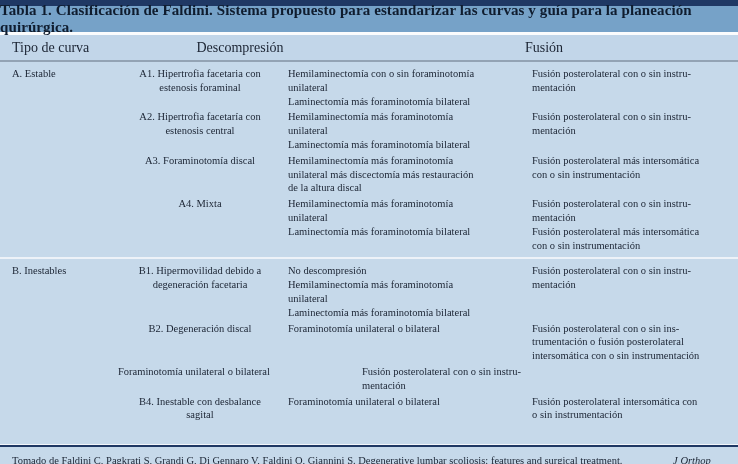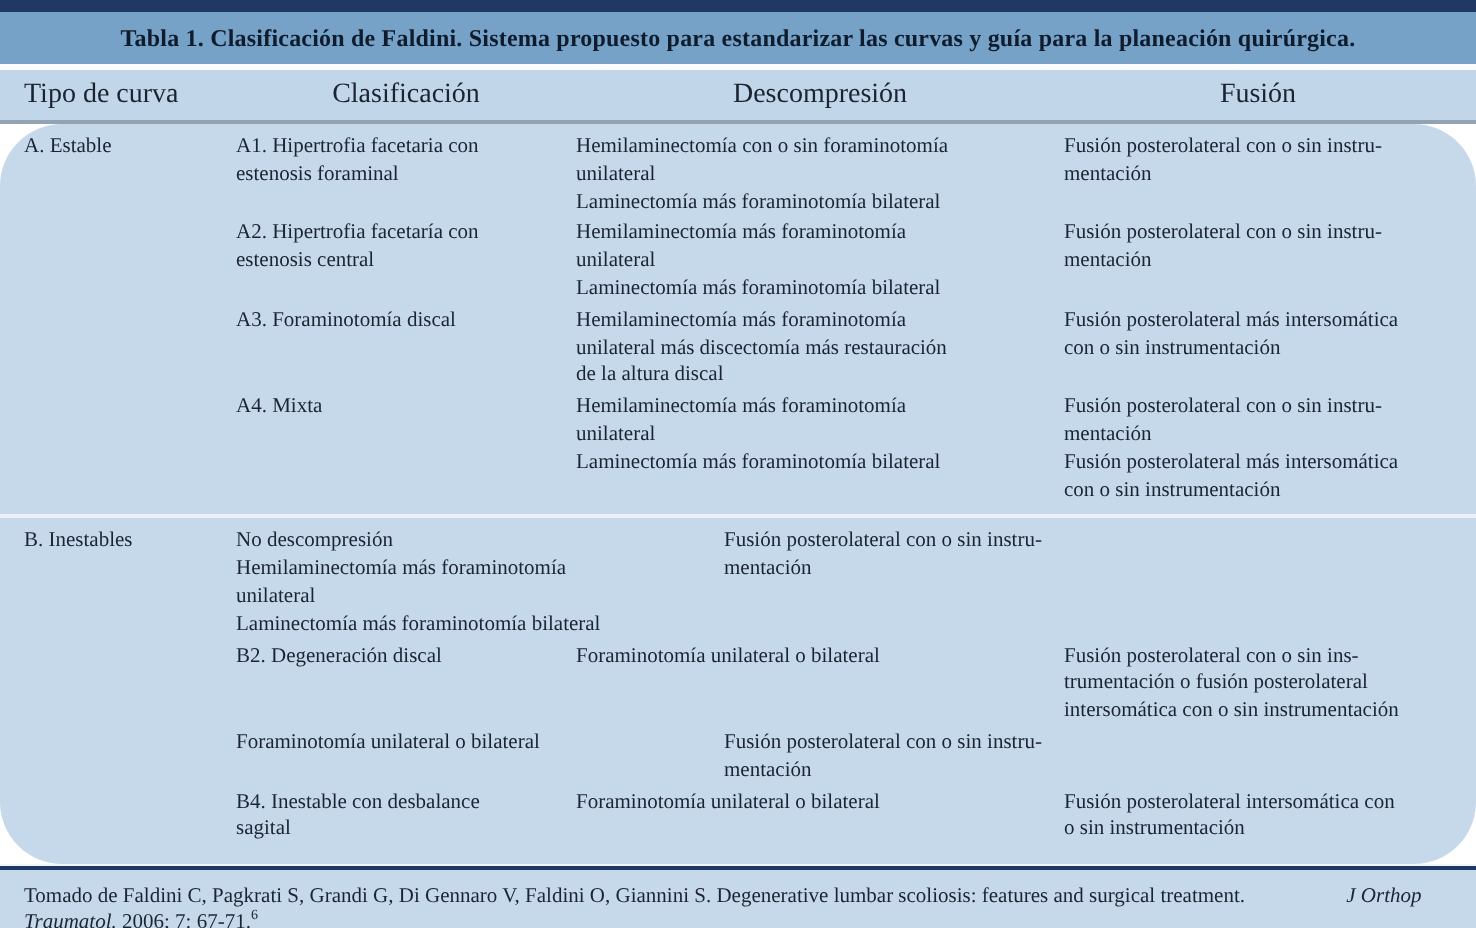--- a/index.html
+++ b/index.html
@@ -3,40 +3,40 @@
 <meta charset="utf-8">
 <style>
   html,body { margin:0; padding:0; background:#ffffff; }
   .table-wrap {
     width:738px; height:464px; overflow:hidden; background:#ffffff;
     font-family:"Liberation Serif", serif; color:#1b2433; box-sizing:border-box;
   }
   .topbar { height:6px; background:#1f3864; }
   .titleband {
     height:26px; background:#76a2c8; display:flex; align-items:center; justify-content:center;
-    font-weight:bold; font-size:12px; color:#0f1c2e; letter-spacing:.1px;
+    font-weight:bold; font-size:15px; color:#0f1c2e; letter-spacing:.1px;
   }
   .gap-white { height:3px; background:#fbfcfd; }
   .headerrow {
     height:25px; background:#c2d6e9; display:flex; align-items:center;
     padding:0 12px; font-size:14px; color:#1b2433; box-sizing:border-box;
   }
   .h1 { width:106px; }
   .h2 { width:170px; text-align:center; }
   .h3 { width:244px; text-align:center; }
   .h4 { flex:1; text-align:center; }
   .rule-gray { height:2px; background:#93a3b4; }
   .tbody {
-    background:#c6d9ea; padding:5px 12px 8px; font-size:10.5px; line-height:13.8px;border-radius:31px;
+    background:#c6d9ea; padding:5px 12px 20px; font-size:10.5px; line-height:13.8px;
   }
   .section { display:flex; }
   .tipo-cell { width:106px; }
   .rowcol { flex:1; min-width:0; }
   .trow { display:flex; margin-bottom:2px; }
-  .c-clas { width:170px; padding-right:6px; box-sizing:border-box; }
+  .c-clas { width:170px; padding-right:6px; box-sizing:border-box;text-align:center; }
   .c-desc { width:244px; padding-right:6px; box-sizing:border-box;font-family:Liberation Serif, serif; }
   .c-fus  { flex:1; min-width:0; }
   .cell { white-space:pre-line; }
   .sep-section { height:2px; background:#edf2f8; margin:3px -12px 5px; }
   .pre-foot-white { height:1px; background:#f2f6fa; }
   .rule-navy { height:2px; background:#1f3864; }
   .footer {
     background:#c6d9ea; padding:7px 12px 8px; font-size:10.5px; line-height:13px; color:#1b2433;
   }
   .journal-italic { font-style:italic;margin-left:48px; }
@@ -50,21 +50,20 @@
   <div class="topbar"></div>
 
   <div class="titleband">
     <span>Tabla 1. Clasificación de Faldini. Sistema propuesto para estandarizar las curvas y guía para la planeación quirúrgica.</span>
   </div>
 
   <div class="gap-white"></div>
 
   <div class="headerrow">
     <div class="h1">Tipo de curva</div>
-    <div class="h2">Clasificación</div>
     <div class="h3">Descompresión</div>
     <div class="h4">Fusión</div>
   </div>
 
   <div class="rule-gray"></div>
 
   <div class="tbody">
 
     <div class="section">
       <div class="tipo-cell cell">A. Estable</div>
@@ -107,20 +106,22 @@
         </div>
       </div>
     </div>
 
     <div class="sep-section"></div>
 
     <div class="section">
       <div class="tipo-cell cell">B. Inestables</div>
       <div class="rowcol">
         <div class="trow">
+          <div class="c-clas cell">B1. Hipermovilidad debido a
+degeneración facetaria</div>
           <div class="c-desc cell">No descompresión
 Hemilaminectomía más foraminotomía
 unilateral
 Laminectomía más foraminotomía bilateral</div>
           <div class="c-fus cell">Fusión posterolateral con o sin instru-
 mentación</div>
         </div>
         <div class="trow">
           <div class="c-clas cell">B2. Degeneración discal</div>
           <div class="c-desc cell">Foraminotomía unilateral o bilateral</div>

